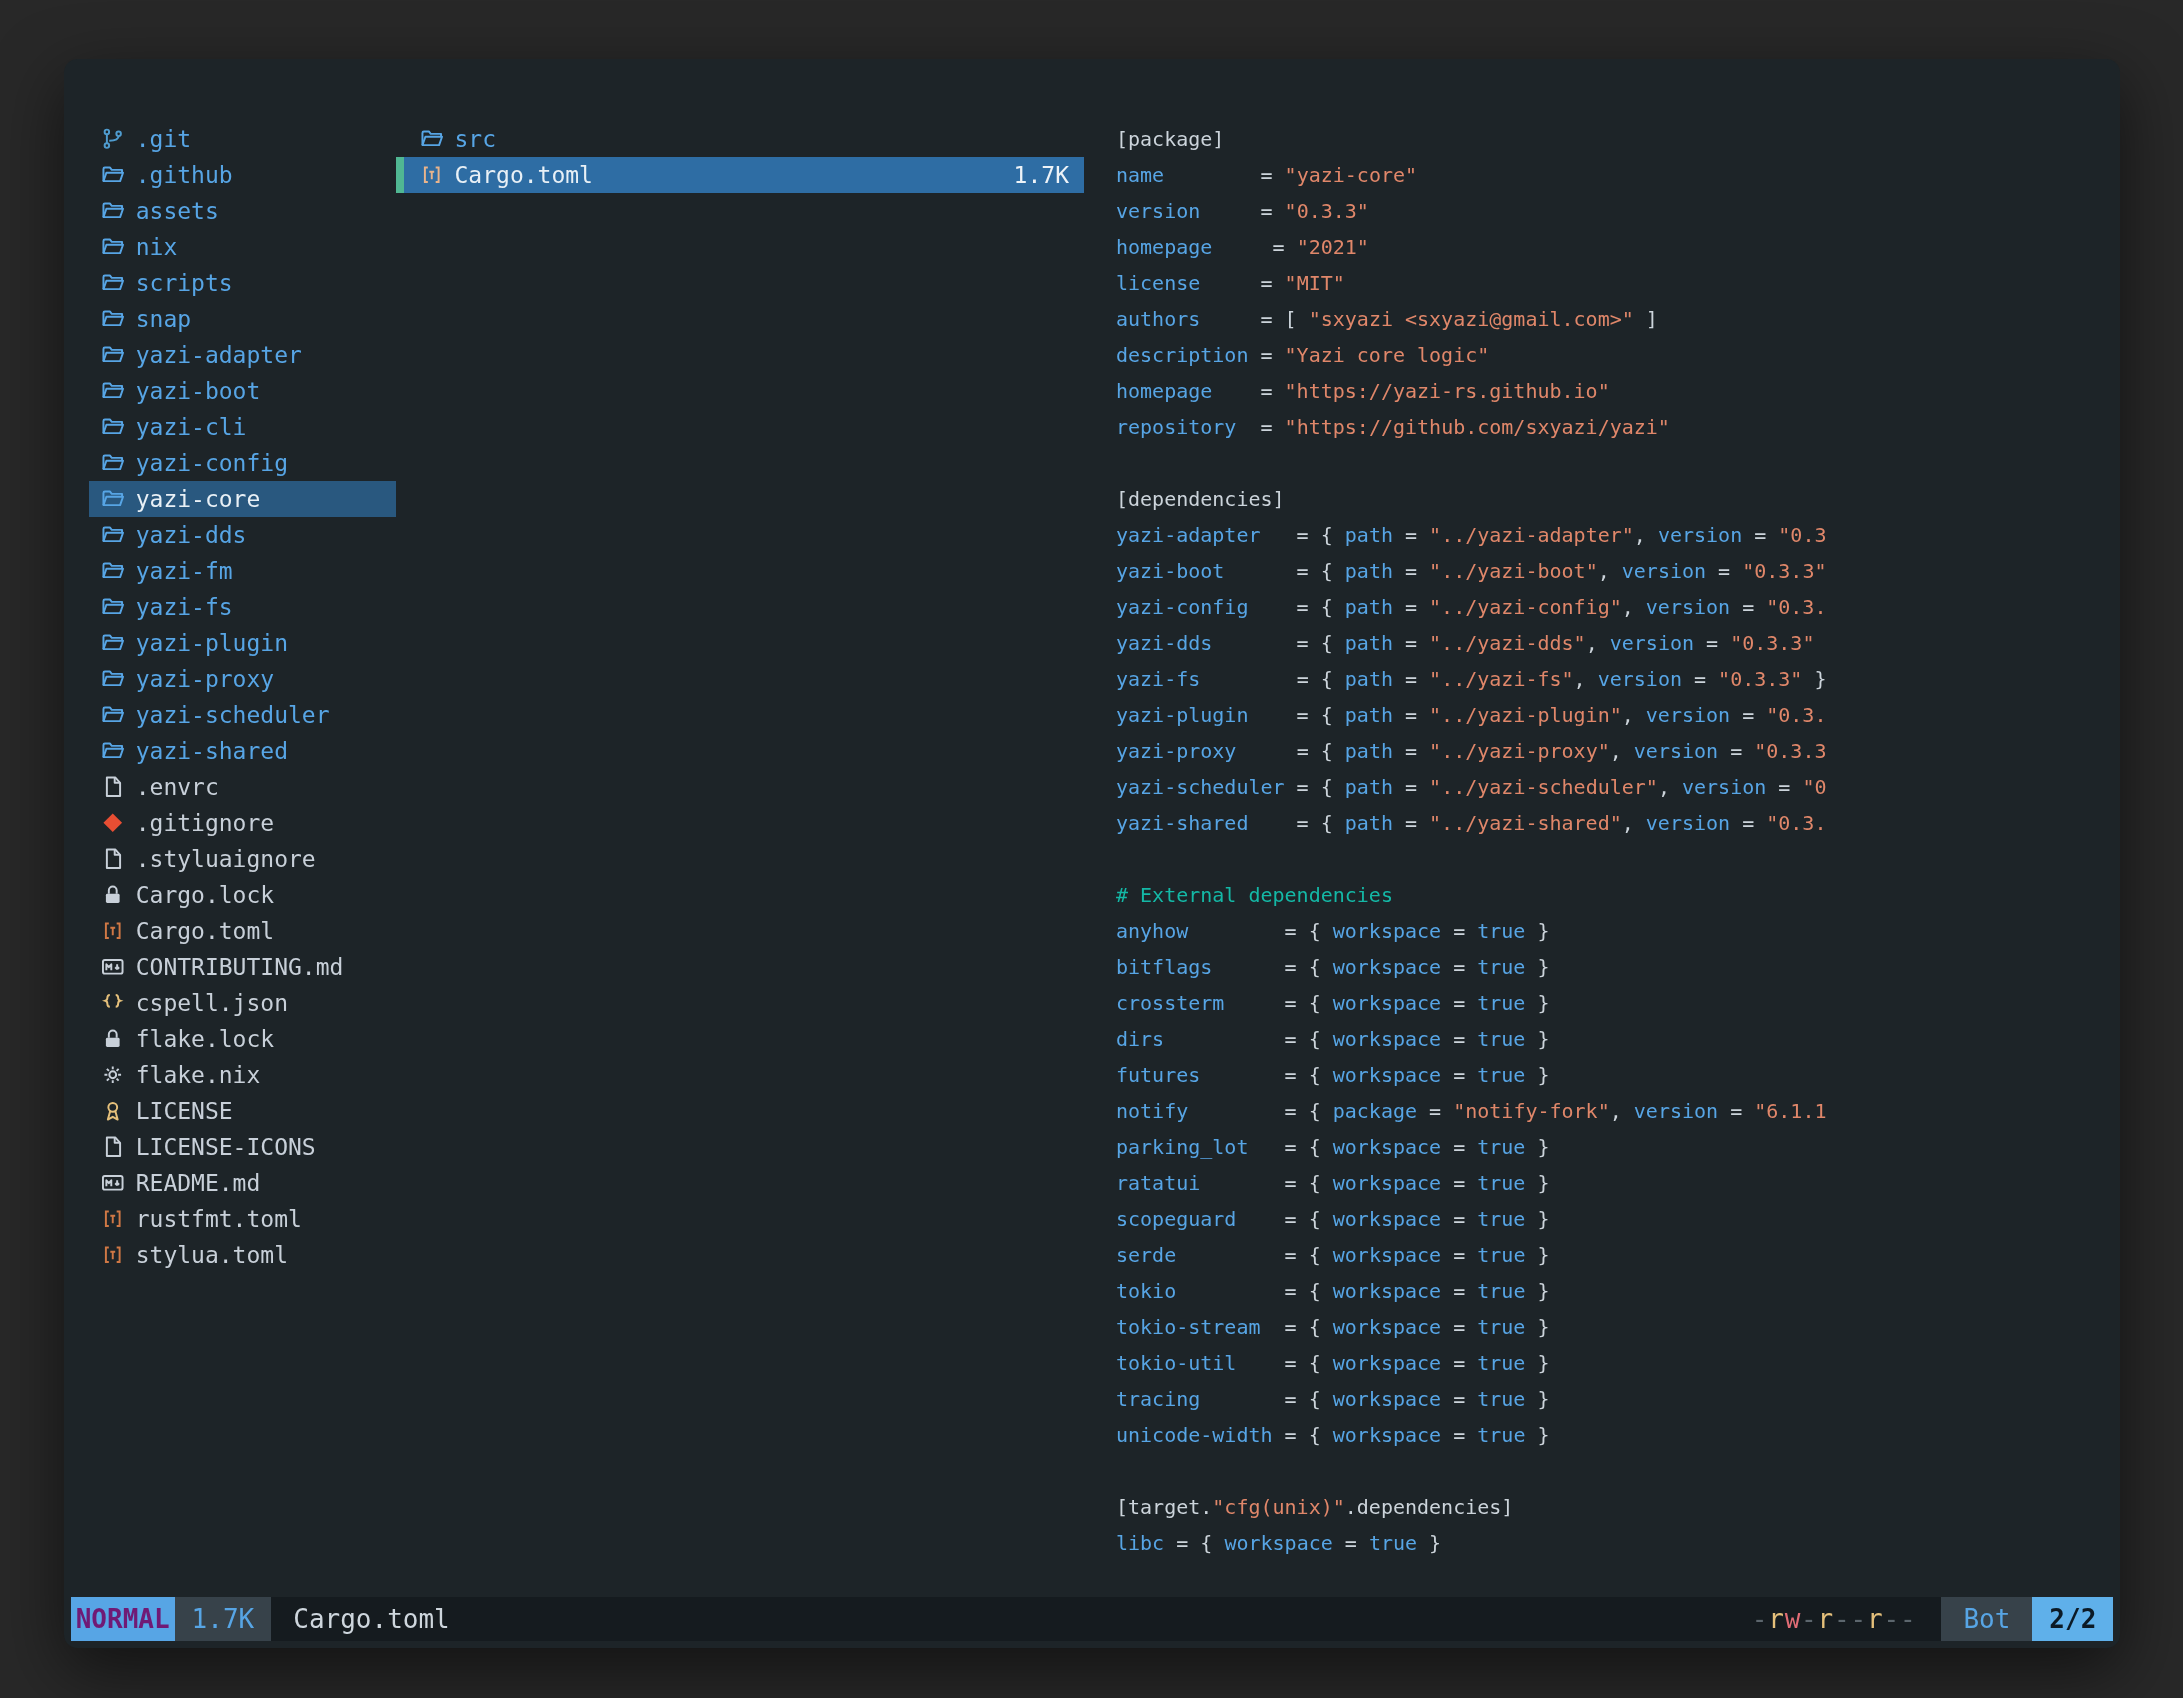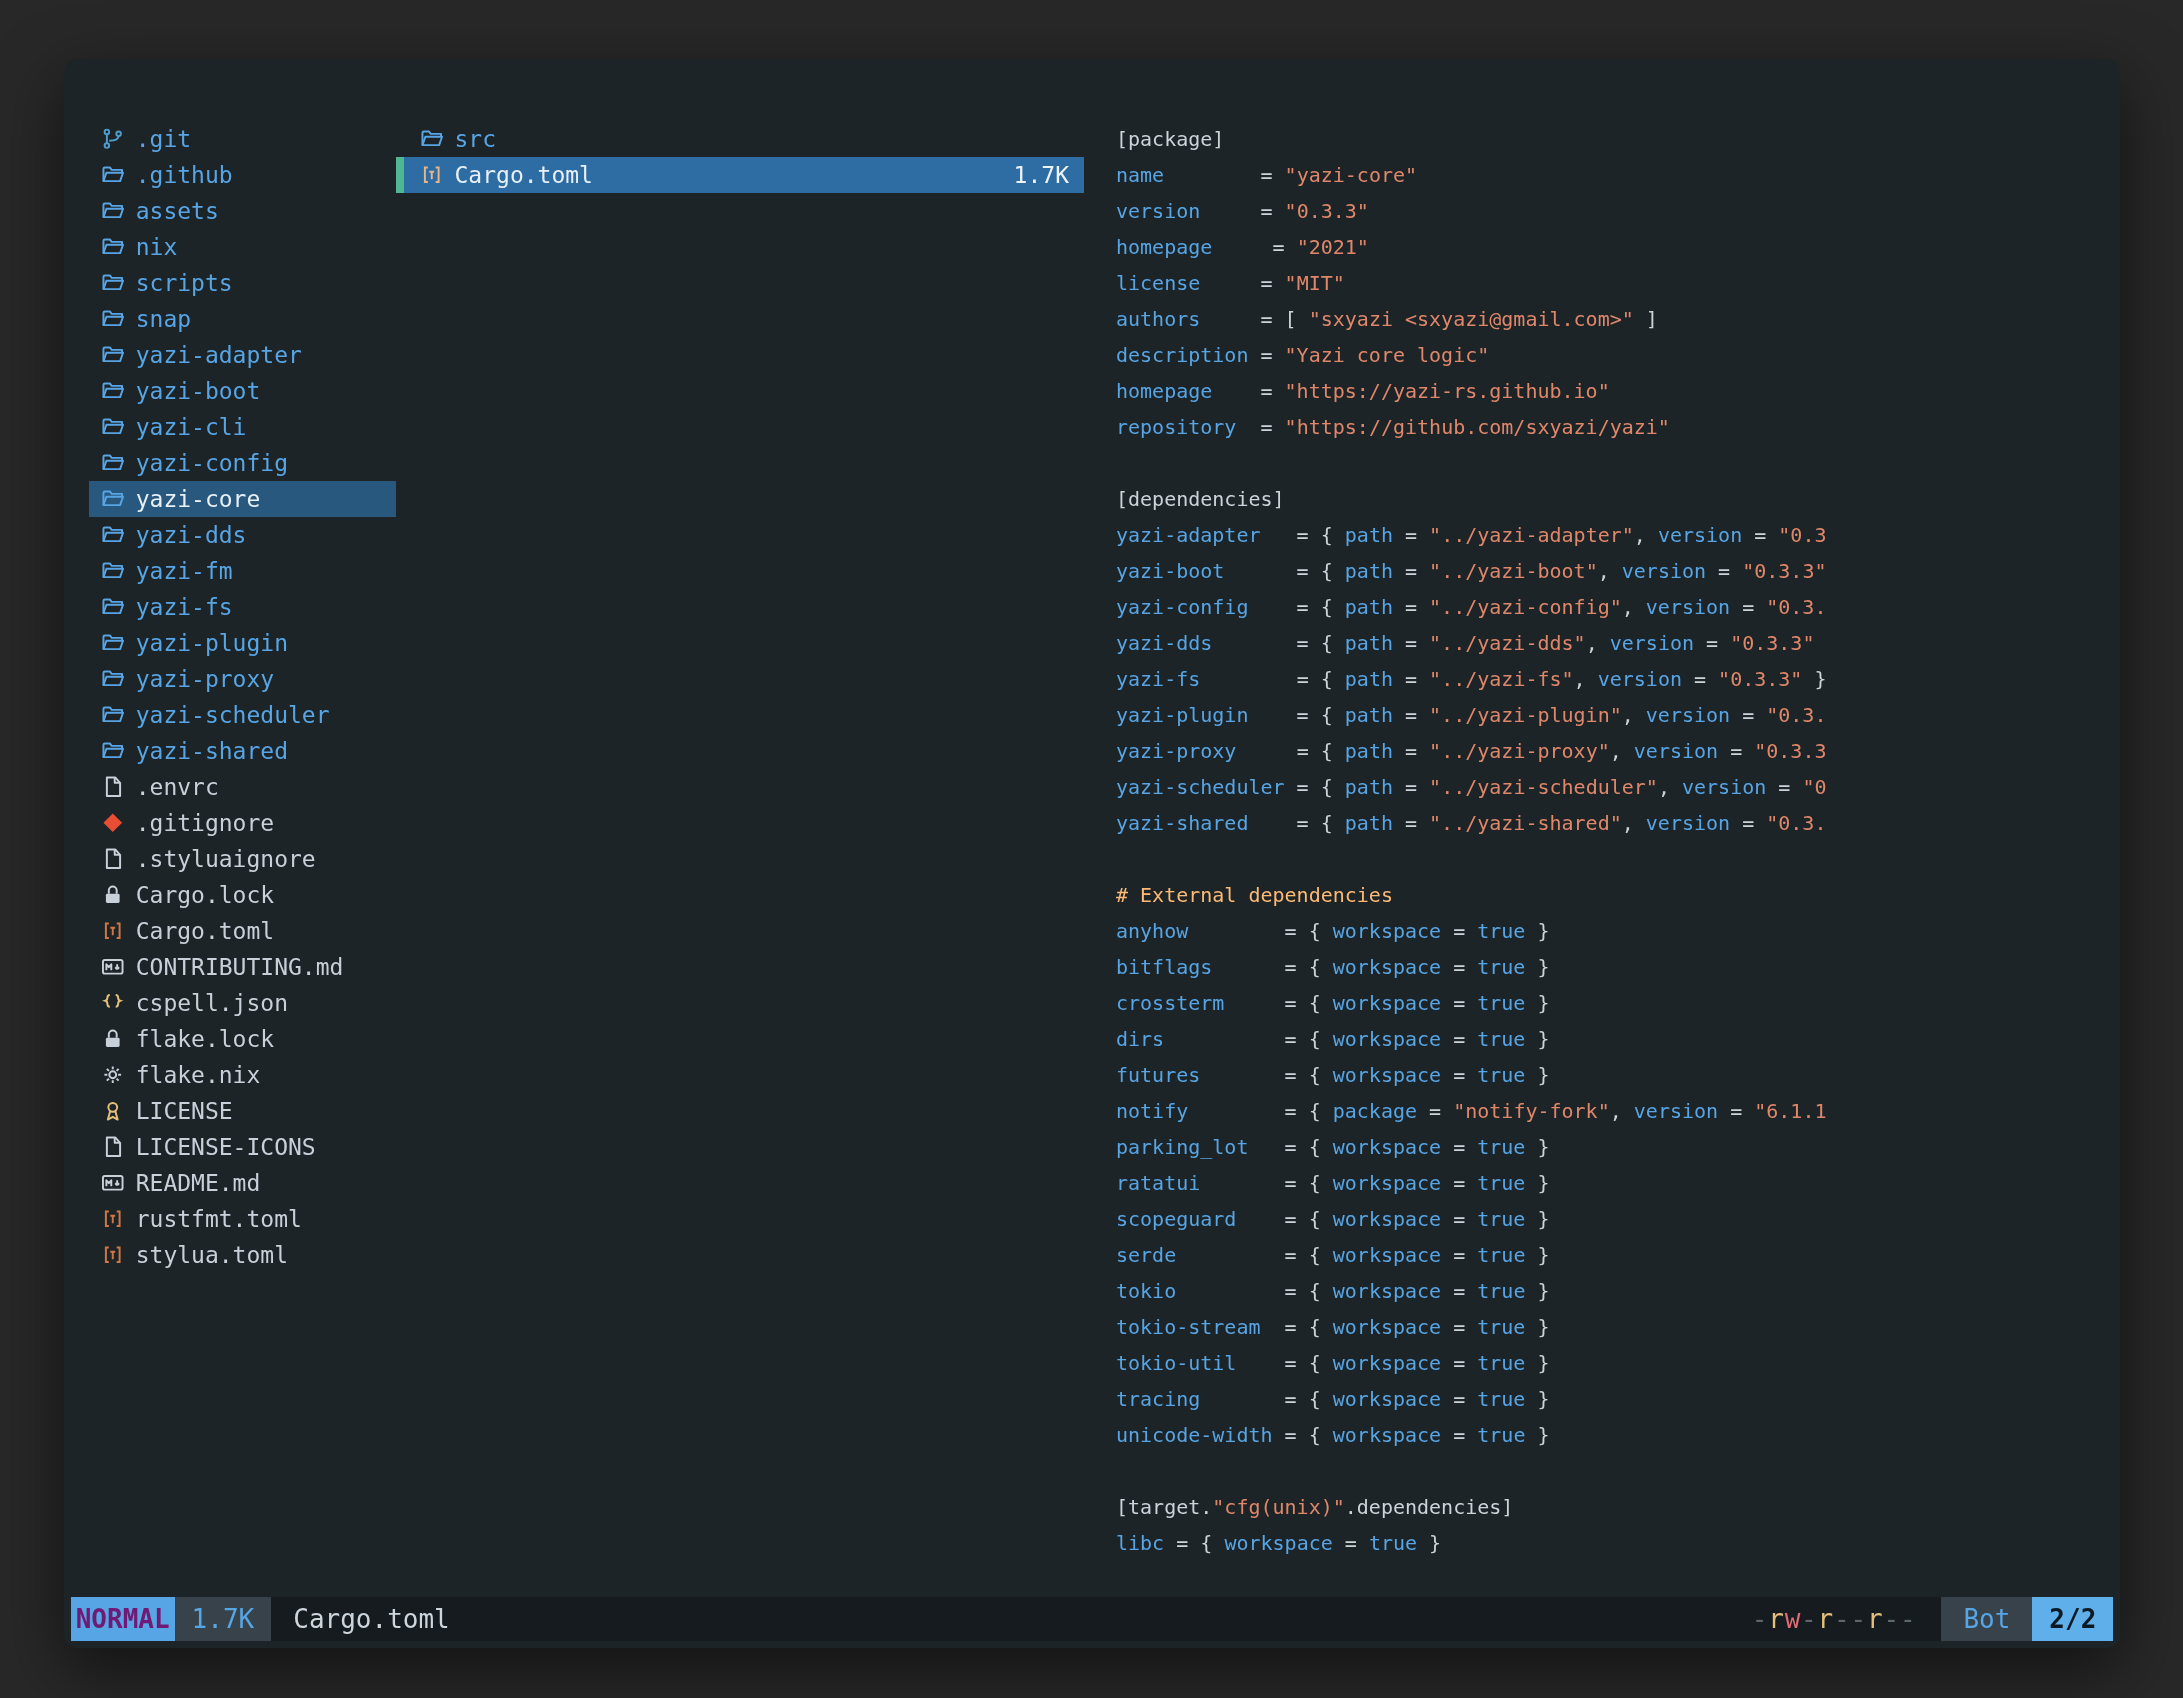--- a/index.html
+++ b/index.html
@@ -40,21 +40,21 @@
     content:"";position:absolute;left:0;top:0;bottom:0;width:7.6px;background:#50b793;
   }
   .size{margin-left:auto;color:#edf3f8;padding-left:17px;}
   
   .pline{height:36px;line-height:36px;font-size:20px;white-space:pre;overflow:hidden;}
   .tok-sec{color:#ccd4db;}
   .tok-key{color:#57a5e5;}
   .tok-pun{color:#ccd4db;}
   .tok-str{color:#e0876a;}
   .tok-boo{color:#57a5e5;}
-  .tok-com{color:#fdba74;}
+  .tok-com{color:#14b8a6;}
   
   .statusbar{
     position:absolute;left:6.7px;right:6.7px;bottom:6.7px;height:44px;
     background:#151b1f;display:flex;align-items:center;font-size:26px;
   }
   .chip{height:44px;line-height:44px;flex:none;}
   .chip-mode{background:#57a5e5;color:#701a75;font-weight:bold;padding:0 5px;}
   .chip-size{background:#37424a;color:#57a5e5;padding:0 17px;}
   .filename{color:#ced6dd;margin-left:22px;}
   .status-right{margin-left:auto;display:flex;align-items:center;}

